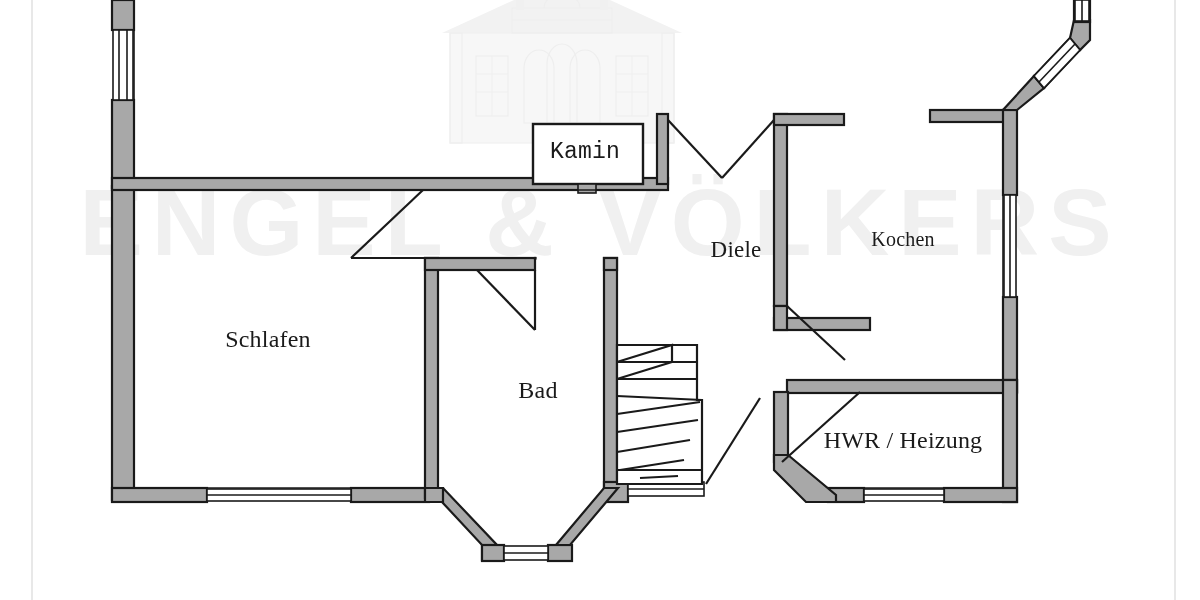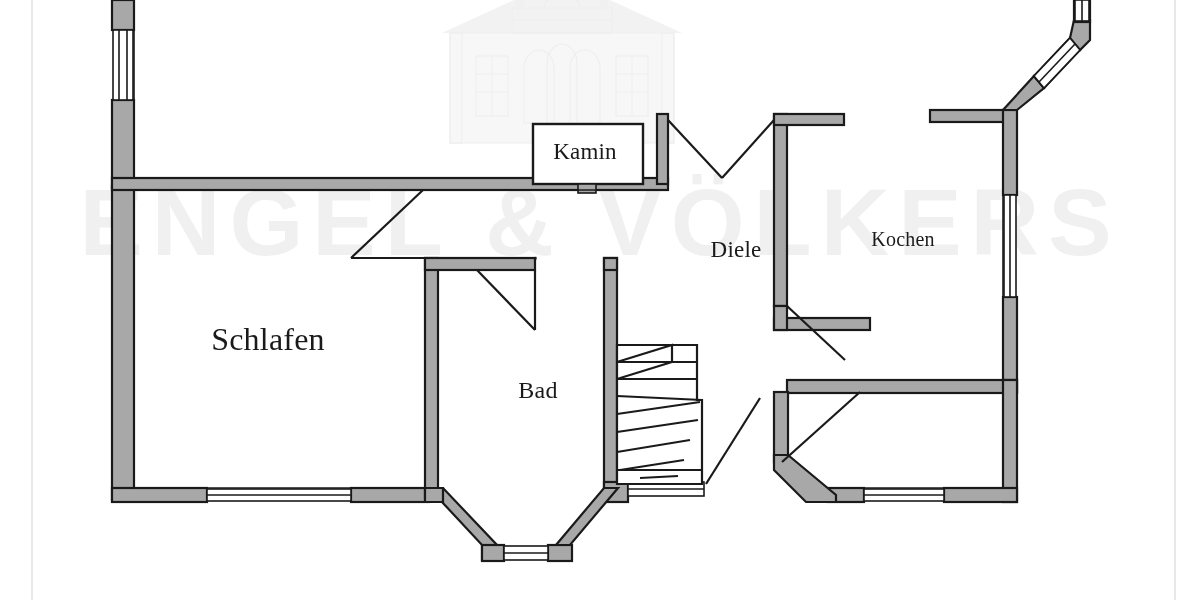--- a/index.html
+++ b/index.html
@@ -28,21 +28,21 @@
   }
   .room-label {
     position: absolute;
     font-family: "Liberation Serif", "DejaVu Serif", serif;
     color: #1a1a1a;
     white-space: nowrap;
     transform: translate(-50%, -50%);
     letter-spacing: 0.2px;
     pointer-events: none;
   }
-  .lbl-schlafen { font-size: 32px; }
+  .lbl-schlafen { font-size: 24px; }
   .lbl-bad      { font-size: 24px; margin-left: 20px; }
   .lbl-kamin    { font-size: 23px; }
   .lbl-diele    { font-size: 23px; margin-left: 44px; }
   .lbl-kochen   { font-size: 20px; }
   .lbl-hwr      { font-size: 24px; }
 
   .wm-text {
     position: absolute;
     left: 0;
     top: 168px;
@@ -284,17 +284,18 @@
       <line x1="1003" y1="122" x2="1003" y2="380"></line>
       <line x1="787" y1="393" x2="1003" y2="393"></line>
       <line x1="1003" y1="488" x2="828" y2="488"></line>
       <line x1="787" y1="330" x2="870" y2="330"></line>
     </g>
 
   </svg>
 
   <div class="room-label lbl-schlafen" style="left:268px; top:339px;">Schlafen</div>
   <div class="room-label lbl-bad" style="left:518px; top:390px;">Bad</div>
-  <div class="room-label lbl-kamin" style="left:585px; top:152px;">Kamin</div>
+  <div class="room-label lbl-kamin" style="left:585px; top:152px;font-family:Liberation Mono, monospace;">Kamin</div>
   <div class="room-label lbl-diele" style="left:692px; top:250px;">Diele</div>
   <div class="room-label lbl-kochen" style="left:903px; top:239px;">Kochen</div>
+  <div class="room-label lbl-hwr" style="left:903px; top:440px;">HWR / Heizung</div>
 
 </div>
 
 </body></html>

